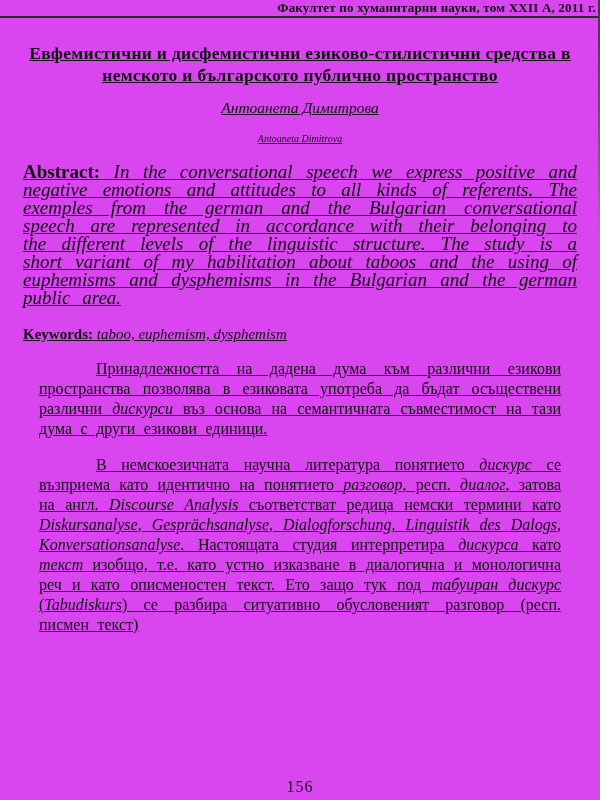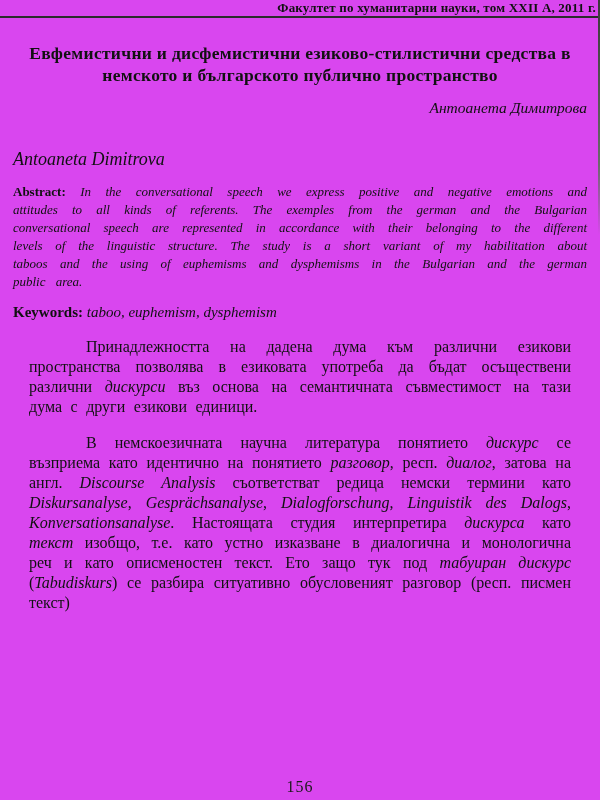--- a/index.html
+++ b/index.html
@@ -23,52 +23,54 @@
     line-height: 14px;
     padding: 1px 4px 1px 0;
     letter-spacing: 0.2px;
   }
   .header-rule {
     border: none;
     border-top: 2px solid #2b2b2b;
     margin: 0;
   }
   .content {
-    padding: 0 13px;
+    padding: 0 23px;
+    text-decoration: underline;
   }
   .title-bg {
     margin: 25px auto 0;
     max-width: 548px;
     text-align: center;
     font-weight: bold;
     font-size: 17.5px;
     line-height: 21.5px;
     letter-spacing: 0.3px;
   }
   .author-bg {
     margin-top: 13px;
-    text-align: right;
+    text-align: center;
     font-style: italic;
     font-size: 15.5px;
   }
   .title-en {
     margin: 21px auto 0;
     max-width: 478px;
     text-align: center;
     font-weight: bold;
     font-size: 16.5px;
     line-height: 20px;
   }
   .author-en {
-    margin-top: 32px;
+    margin-top: 16px;
+    text-align: center;
     font-style: italic;
-    font-size: 18px;
+    font-size: 10px;
   }
   .abstract {
-    font-size: 13px;
+    font-size: 19px;
     line-height: 18px;
     text-align: justify;
     word-spacing: 7px;
   }
   .abstract .abstract-body {
     font-style: italic;
   }
   .label-bold {
     font-weight: bold;
     font-style: normal;

